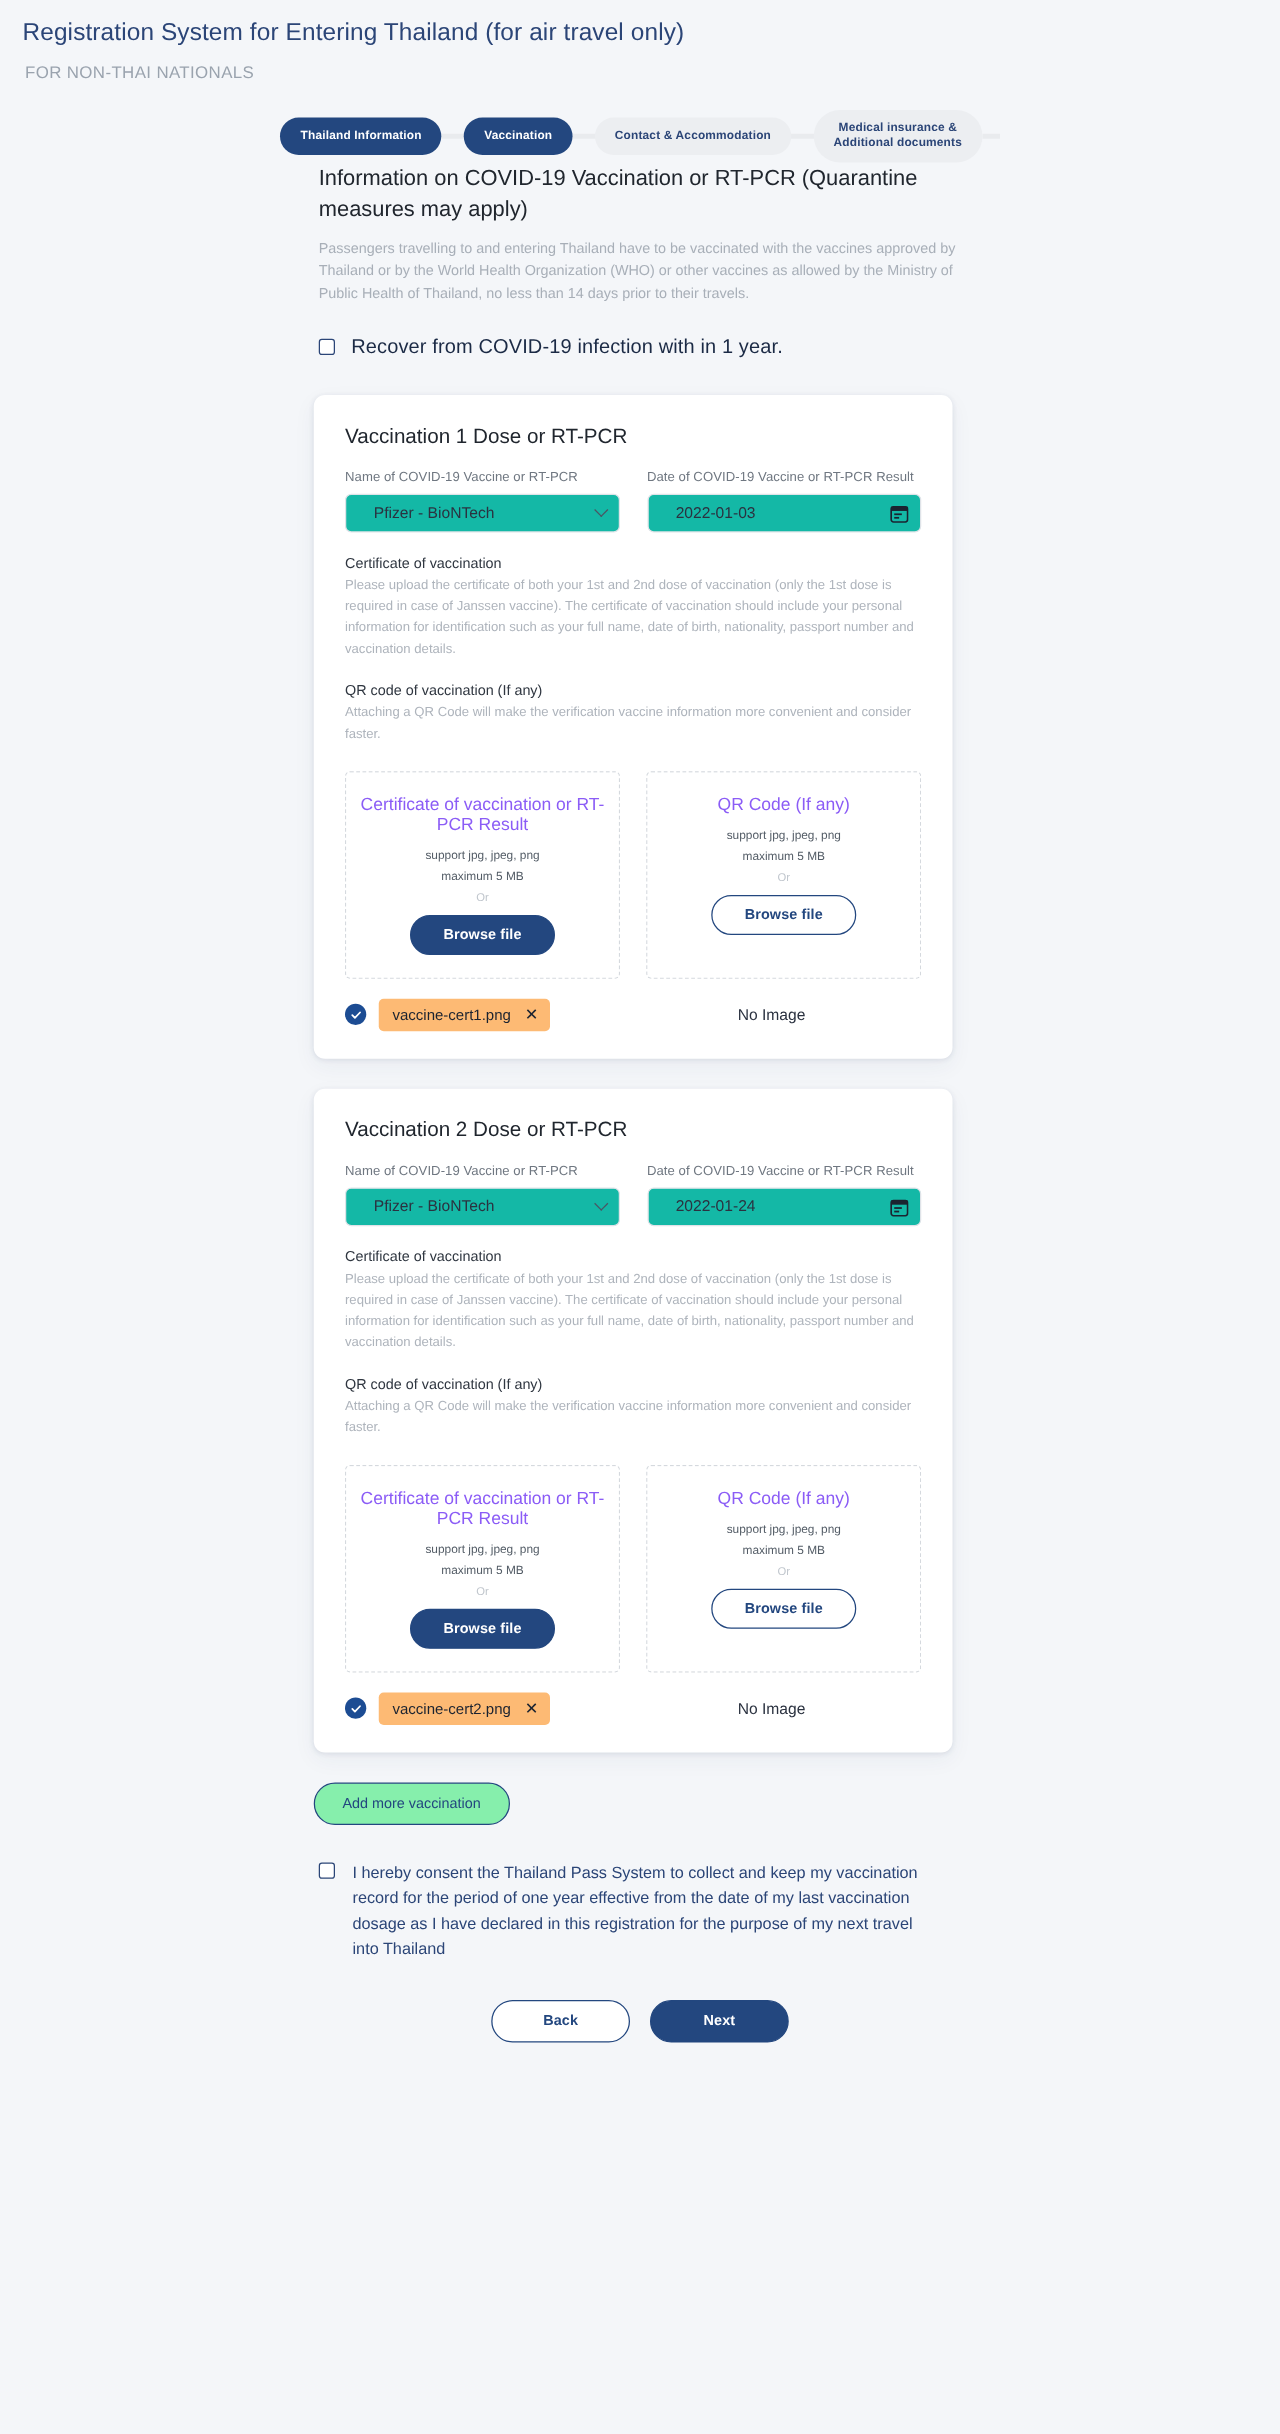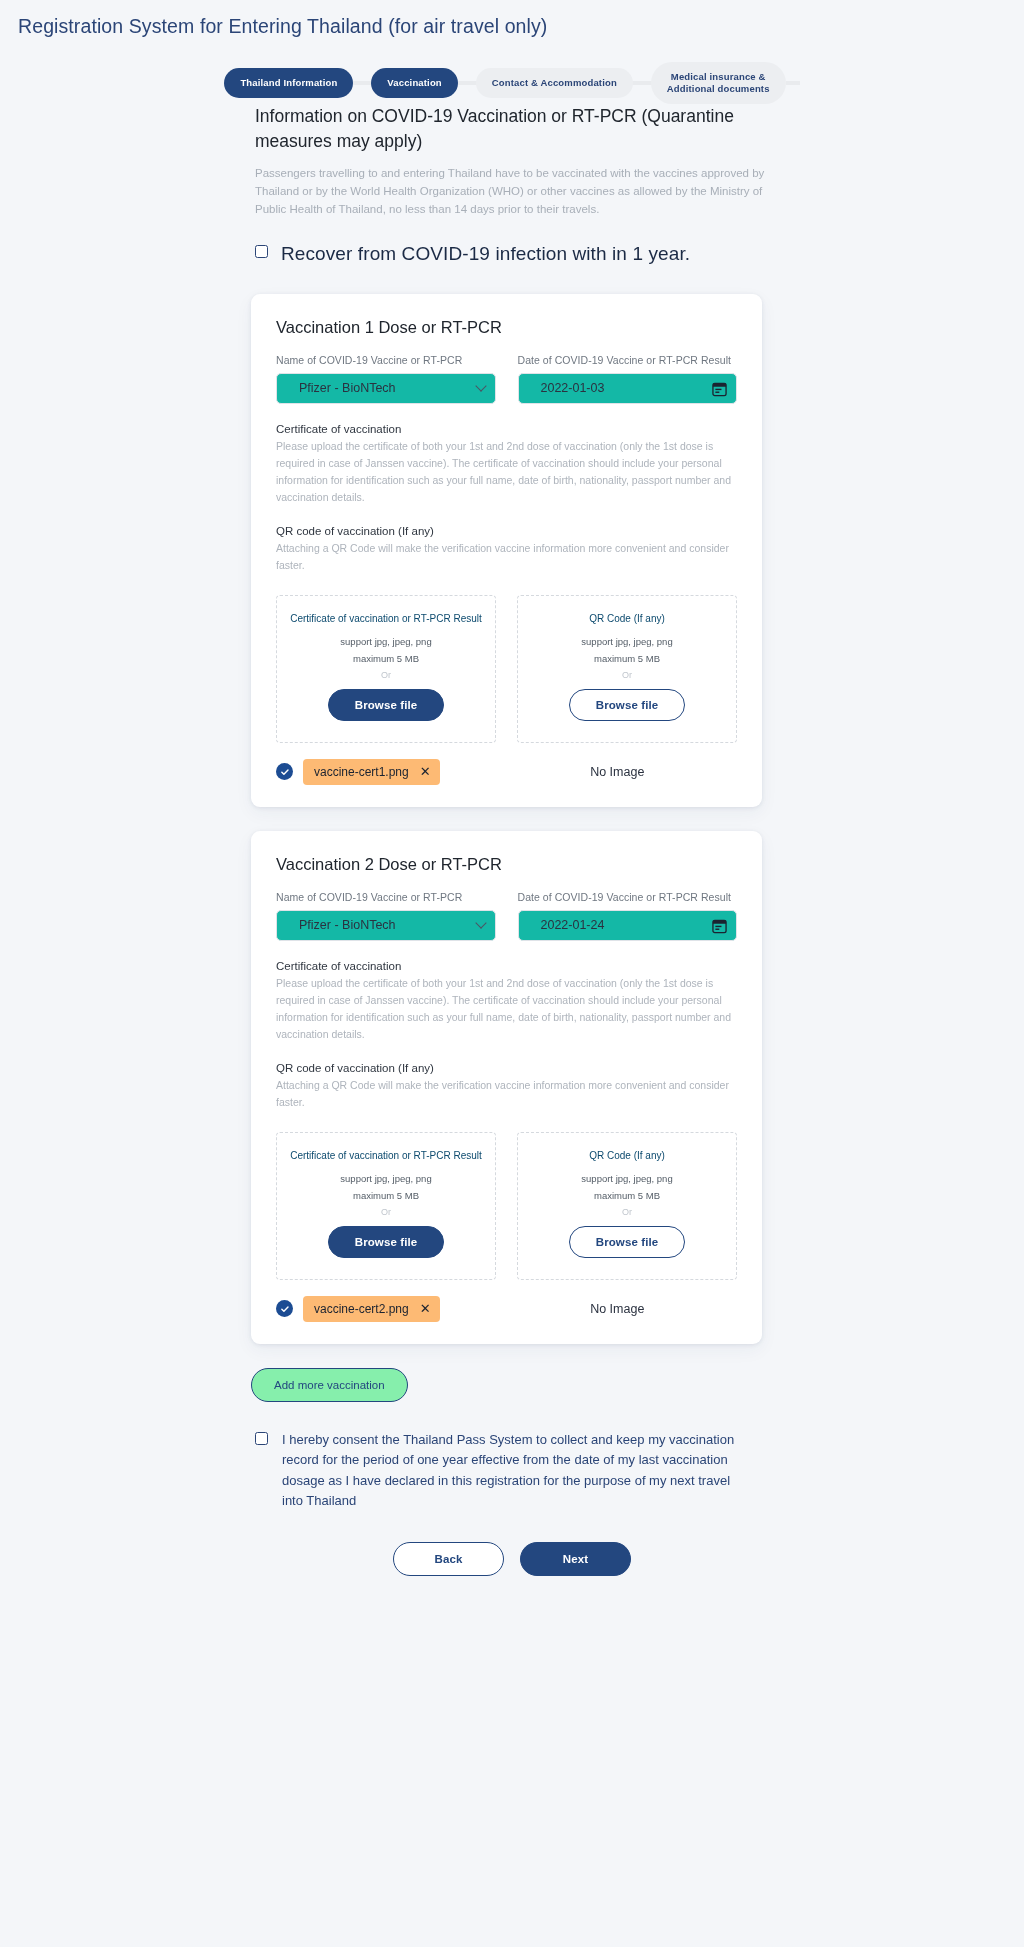--- a/index.html
+++ b/index.html
@@ -93,21 +93,21 @@
     gap: 13px;
   }
   .cb {
     width: 13px; height: 13px;
     border: 1.6px solid #2b4577;
     border-radius: 2.5px;
     background: #fff;
     flex: none;
     margin-top: 2px;
   }
-  .recover-label { font-size: 19px; color: #1b2a45; letter-spacing: .1px; }
+  .recover-label { font-size: 16px; color: #1b2a45; letter-spacing: .1px; }
 
   
   .card {
     width: 511px;
     margin: 0 0 0 251px;
     background: #ffffff;
     border-radius: 9px;
     box-shadow: 0 1px 4px rgba(40,60,100,.10), 0 6px 18px rgba(40,60,100,.05);
     padding: 24px 25px 22px 25px;
   }
@@ -168,21 +168,21 @@
   
   .uploads { display: flex; gap: 21px; margin-top: 21px; }
   .upload {
     flex: 1;
     border: 1px dashed #d5d9de;
     border-radius: 4px;
     padding: 17px 10px 18px 10px;
     text-align: center;
     min-height: 148px;
   }
-  .upload-title { font-size: 10px; color: #0c4a6e; margin-bottom: 12px; }
+  .upload-title { font-size: 14px; color: #8b5cf6; margin-bottom: 12px; }
   .upload-meta { font-size: 9.5px; color: #535c66; margin: 0 0 6px 0; }
   .upload-or { font-size: 9px; color: #c0c6cd; margin: 4px 0 9px 0; }
   .btn {
     display: inline-block;
     border-radius: 999px;
     font-size: 11.5px;
     font-weight: bold;
     padding: 9px 26px;
     cursor: pointer;
     letter-spacing: .1px;
@@ -252,20 +252,21 @@
     gap: 16px;
     margin-top: 30px;
   }
   .btn-wide { width: 111px; text-align: center; padding: 10px 0; }
 </style>
 </head>
 <body>
 
 <div class="page-header">
   <h1 class="page-title">Registration System for Entering Thailand (for air travel only)</h1>
+  <div class="page-subtitle">FOR NON-THAI NATIONALS</div>
 </div>
 
 <div class="stepper">
   <div class="step active">Thailand Information</div>
   <div class="step-connector"></div>
   <div class="step active">Vaccination</div>
   <div class="step-connector"></div>
   <div class="step inactive">Contact &amp; Accommodation</div>
   <div class="step-connector"></div>
   <div class="step inactive">Medical insurance &amp;

